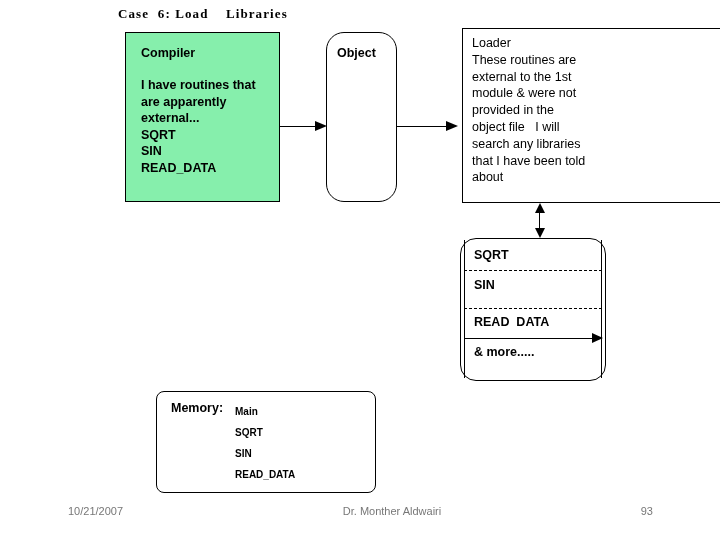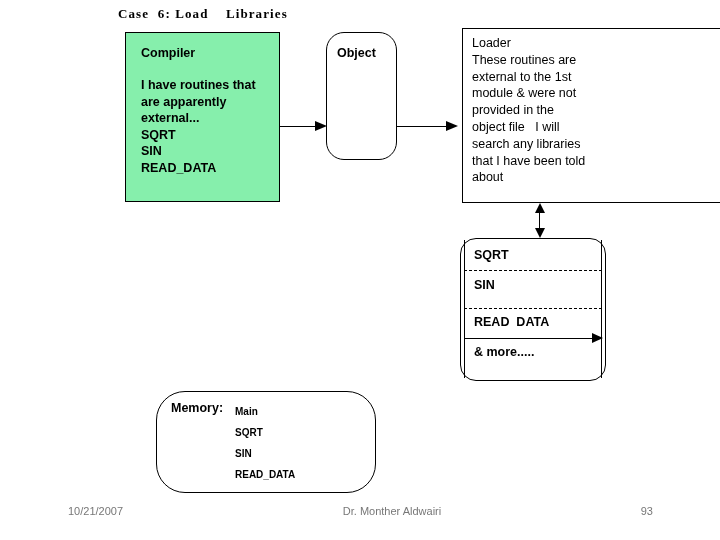--- a/index.html
+++ b/index.html
@@ -70,21 +70,21 @@
     top: 44px;
     font-weight: 600;
   }
 
   
   .object-box {
     position: absolute;
     left: 294px;
     top: 32px;
     width: 71px;
-    height: 128px;
+    height: 170px;
     border: 1.6px solid #000;
     border-radius: 18px;
     background: #fff;
     box-sizing: border-box;
     padding-left: 20px;
   }
   .object-title {
     position: absolute;
     left: 10px;
     top: 12px;
@@ -171,21 +171,21 @@
   }
 
   
   .memory-box {
     position: absolute;
     left: 124px;
     top: 391px;
     width: 220px;
     height: 102px;
     border: 1.6px solid #000;
-    border-radius: 29px;
+    border-radius: 8px;
     background: #fff;
     box-sizing: border-box;
   }
   .memory-label {
     position: absolute;
     left: 14px;
     top: 9px;
     font-size: 12.5px;
     font-weight: 600;
     white-space: pre;

